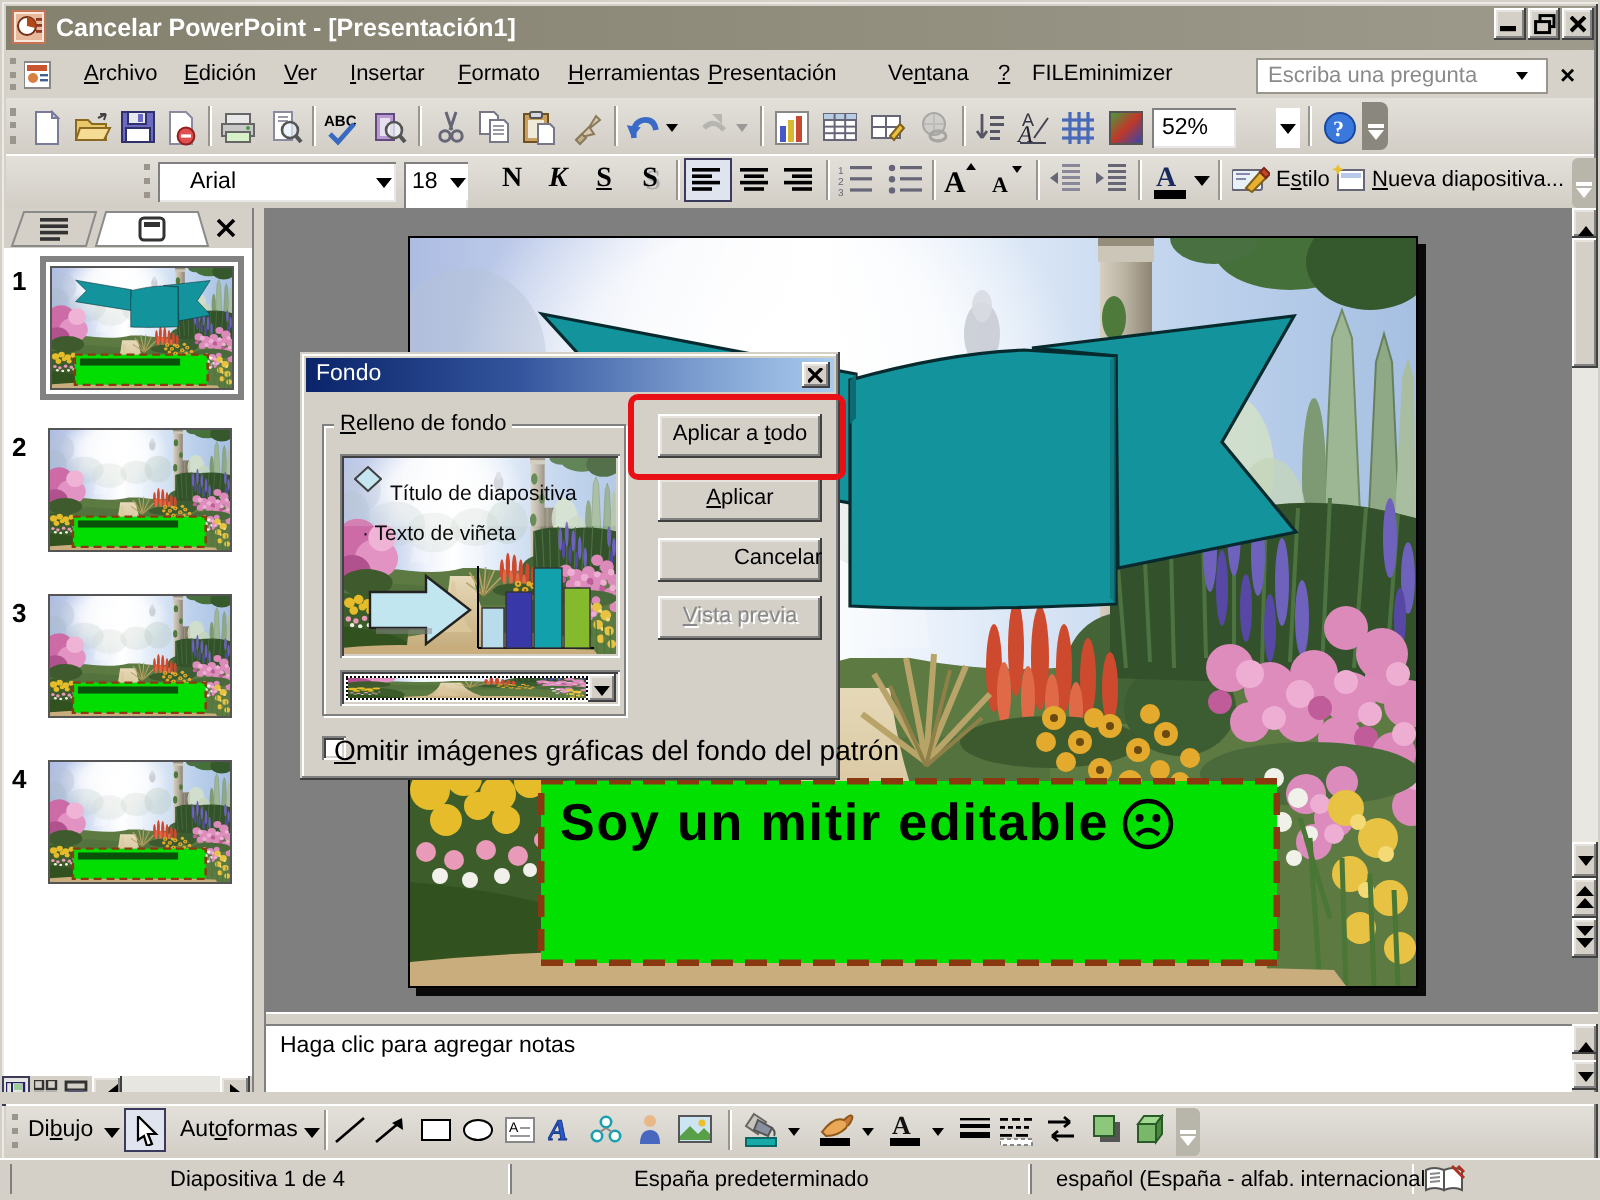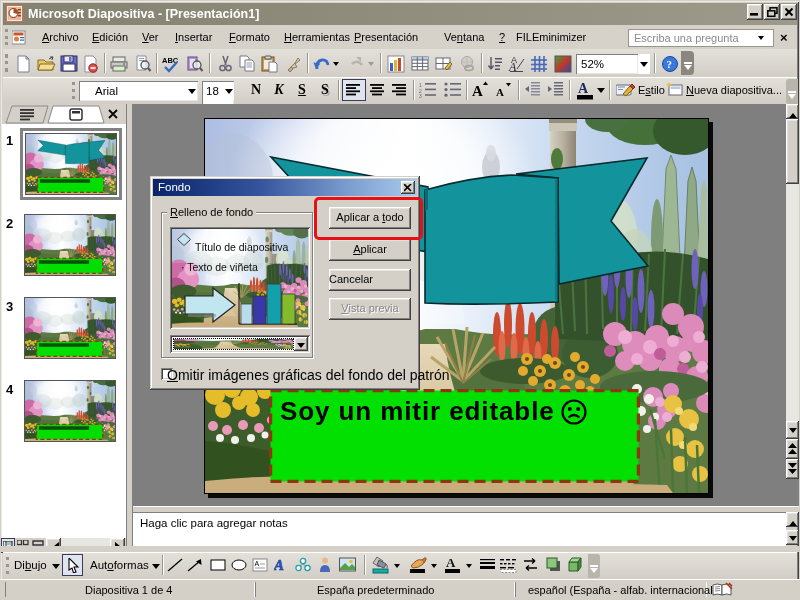--- a/index.html
+++ b/index.html
@@ -17,21 +17,21 @@
 <svg class="a" style="left:6px;top:5px" width="17" height="17">
     <rect x="0" y="0" width="17" height="17" fill="#c87454"></rect>
     <rect x="1" y="1" width="15" height="15" fill="#f8e8dc"></rect>
     <rect x="2" y="2" width="13" height="13" fill="#e8b89c"></rect>
     <circle cx="7.5" cy="8" r="4.5" fill="#fff" stroke="#703018" stroke-width="1"></circle>
     <path d="M7.5 8 L7.5 3.5 A4.5 4.5 0 0 1 11.8 9 Z" fill="#b04818"></path>
     <rect x="12" y="4" width="3" height="1.4" fill="#903820"></rect>
     <rect x="12" y="7" width="3" height="1.4" fill="#903820"></rect>
     <rect x="12" y="10" width="3" height="1.4" fill="#903820"></rect>
   </svg>
-<div class="a" style="left:28px;top:7px;font-size:12.5px;font-weight:bold;color:#fff">Microsoft Diapositiva - [Presentación1]</div>
+<div class="a" style="left:28px;top:7px;font-size:12.5px;font-weight:bold;color:#fff">Cancelar PowerPoint - [Presentación1]</div>
 <div class="a bev" style="left:747px;top:4px;width:16px;height:16px"></div>
 <svg class="a" style="left:750px;top:13px" width="9" height="4">
     <rect x="0" y="0" width="8" height="2.6" fill="#000"></rect>
   </svg>
 <div class="a bev" style="left:764px;top:4px;width:16px;height:16px"></div>
 <svg class="a" style="left:767px;top:7px" width="11" height="11">
     <rect x="3" y="0.8" width="7" height="5.5" fill="none" stroke="#000" stroke-width="1.5"></rect>
     <rect x="0.8" y="3.8" width="7" height="5.5" fill="#d4d0c8" stroke="#000" stroke-width="1.5"></rect>
   </svg>
 <div class="a bev" style="left:781px;top:4px;width:16px;height:16px"></div>
@@ -230,21 +230,21 @@
     <defs>
       <linearGradient id="cg1" x1="0" y1="0" x2="1" y2="1">
         <stop offset="0" stop-color="#40a040"></stop>
         <stop offset=".5" stop-color="#c03828"></stop>
         <stop offset="1" stop-color="#3048b0"></stop>
       </linearGradient>
     </defs>
     <rect x="1" y="1" width="16" height="16" fill="url(#cg1)" stroke="#555"></rect>
   </svg>
 
-<div class="a" style="left:576px;top:54px;width:62px;height:20px;background:#fff;box-shadow:inset 1px 1px 0 #808080,inset -1px -1px 0 #e8e8e8;font-size:11.5px;line-height:20px;padding-left:5px">52%</div>
+<div class="a" style="left:576px;top:54px;width:42px;height:20px;background:#fff;box-shadow:inset 1px 1px 0 #808080,inset -1px -1px 0 #e8e8e8;font-size:11.5px;line-height:20px;padding-left:5px">52%</div>
 <div class="a" style="left:638px;top:54px;width:12px;height:20px;background:#fff">
     <div style="margin:8px 0 0 2px;width:0;height:0;border:4px solid transparent;border-top:5px solid #000"></div>
   </div>
 <div class="a sep" style="left:654px;top:53px;height:20px"></div>
 
 <svg class="a" style="left:661px;top:55px" width="18" height="18">
     <circle cx="9" cy="9" r="7.5" fill="#3a78dc" stroke="#1a48a0"></circle>
     <text x="5.5" y="13" font-size="11" font-weight="bold" fill="#fff" font-family="Liberation Serif">?</text>
   </svg>
 
@@ -934,16 +934,16 @@
     <use href="#garden"></use>
   </svg>
 <div class="a bev" style="left:294px;top:337px;width:14px;height:14px"></div>
 <div class="a" style="left:297px;top:343px;width:0;height:0;border:4px solid transparent;border-top:5px solid #000"></div>
 
 <div class="a" style="left:161px;top:368px;width:12px;height:12px;background:#fff;box-shadow:inset 1px 1px 0 #808080,inset -1px -1px 0 #fff,inset 2px 2px 0 #404040,inset -2px -2px 0 #d4d0c8"></div>
 <div class="a" style="left:167px;top:367px;font-size:14px"><u>O</u>mitir imágenes gráficas del fondo del patrón</div>
 
 <div class="a bev" style="left:329px;top:207px;width:82px;height:22px;text-align:center;font-size:11px;line-height:21px">Aplicar a <u>t</u>odo</div>
 <div class="a bev" style="left:329px;top:239px;width:82px;height:22px;text-align:center;font-size:11px;line-height:21px"><u>A</u>plicar</div>
-<div class="a bev" style="left:329px;top:269px;width:82px;height:22px;text-align:left;font-size:11px;line-height:21px">Cancelar</div>
+<div class="a bev" style="left:329px;top:269px;width:82px;height:22px;text-align:right;font-size:11px;line-height:21px">Cancelar</div>
 <div class="a bev" style="left:329px;top:298px;width:82px;height:22px;text-align:center;font-size:11px;line-height:21px;color:#888;text-shadow:1px 1px 0 #fff"><u>V</u>ista previa</div>
 
 <div class="a" style="left:314px;top:197px;width:109px;height:43px;border:3.5px solid #e81014;border-radius:5px"></div>
 
 </body></html>

